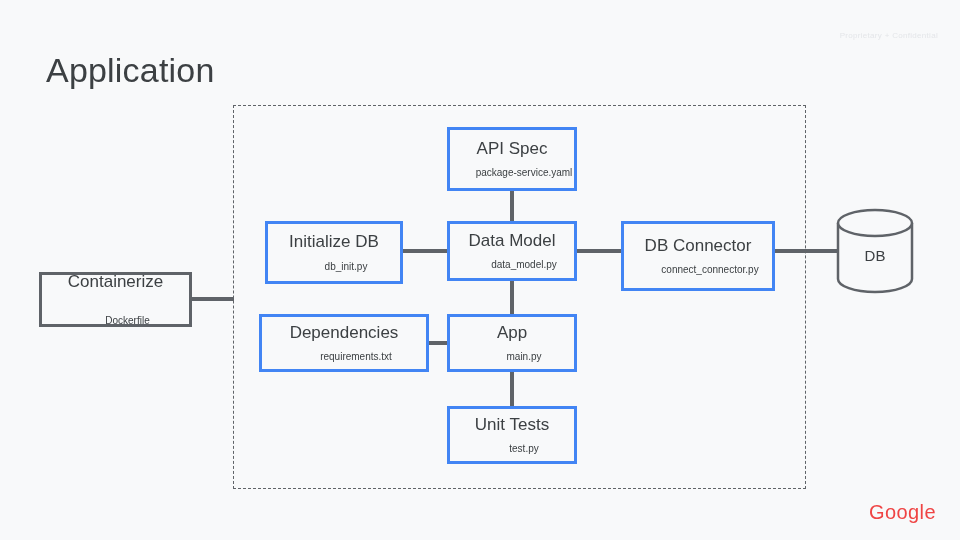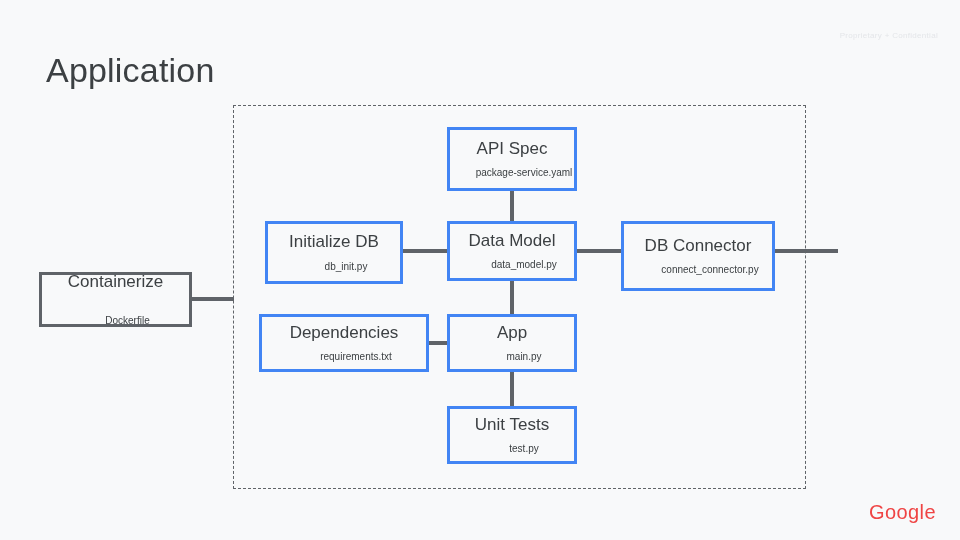--- a/index.html
+++ b/index.html
@@ -202,16 +202,23 @@
   <div class="node" id="node-unit-tests">
     <div class="node-title">Unit Tests</div>
     <div class="node-sub">test.py</div>
   </div>
 
   <div class="node gray" id="node-containerize">
     <div class="node-title">Containerize</div>
     <div class="node-sub">Dockerfile</div>
   </div>
 
+  <div id="db-cylinder">
+    <svg width="78" height="86" viewBox="0 0 78 86" xmlns="http://www.w3.org/2000/svg">
+      <path d="M2 15 L2 71 A37 13 0 0 0 76 71 L76 15" fill="#F8F9FA" stroke="#5F6368" stroke-width="2.5"></path>
+      <ellipse cx="39" cy="15" rx="37" ry="13" fill="#F8F9FA" stroke="#5F6368" stroke-width="2.5"></ellipse>
+    </svg>
+    <div class="db-label">DB</div>
+  </div>
 
   <div id="google-logo">Google</div>
 
 </div>
 
 </body></html>

